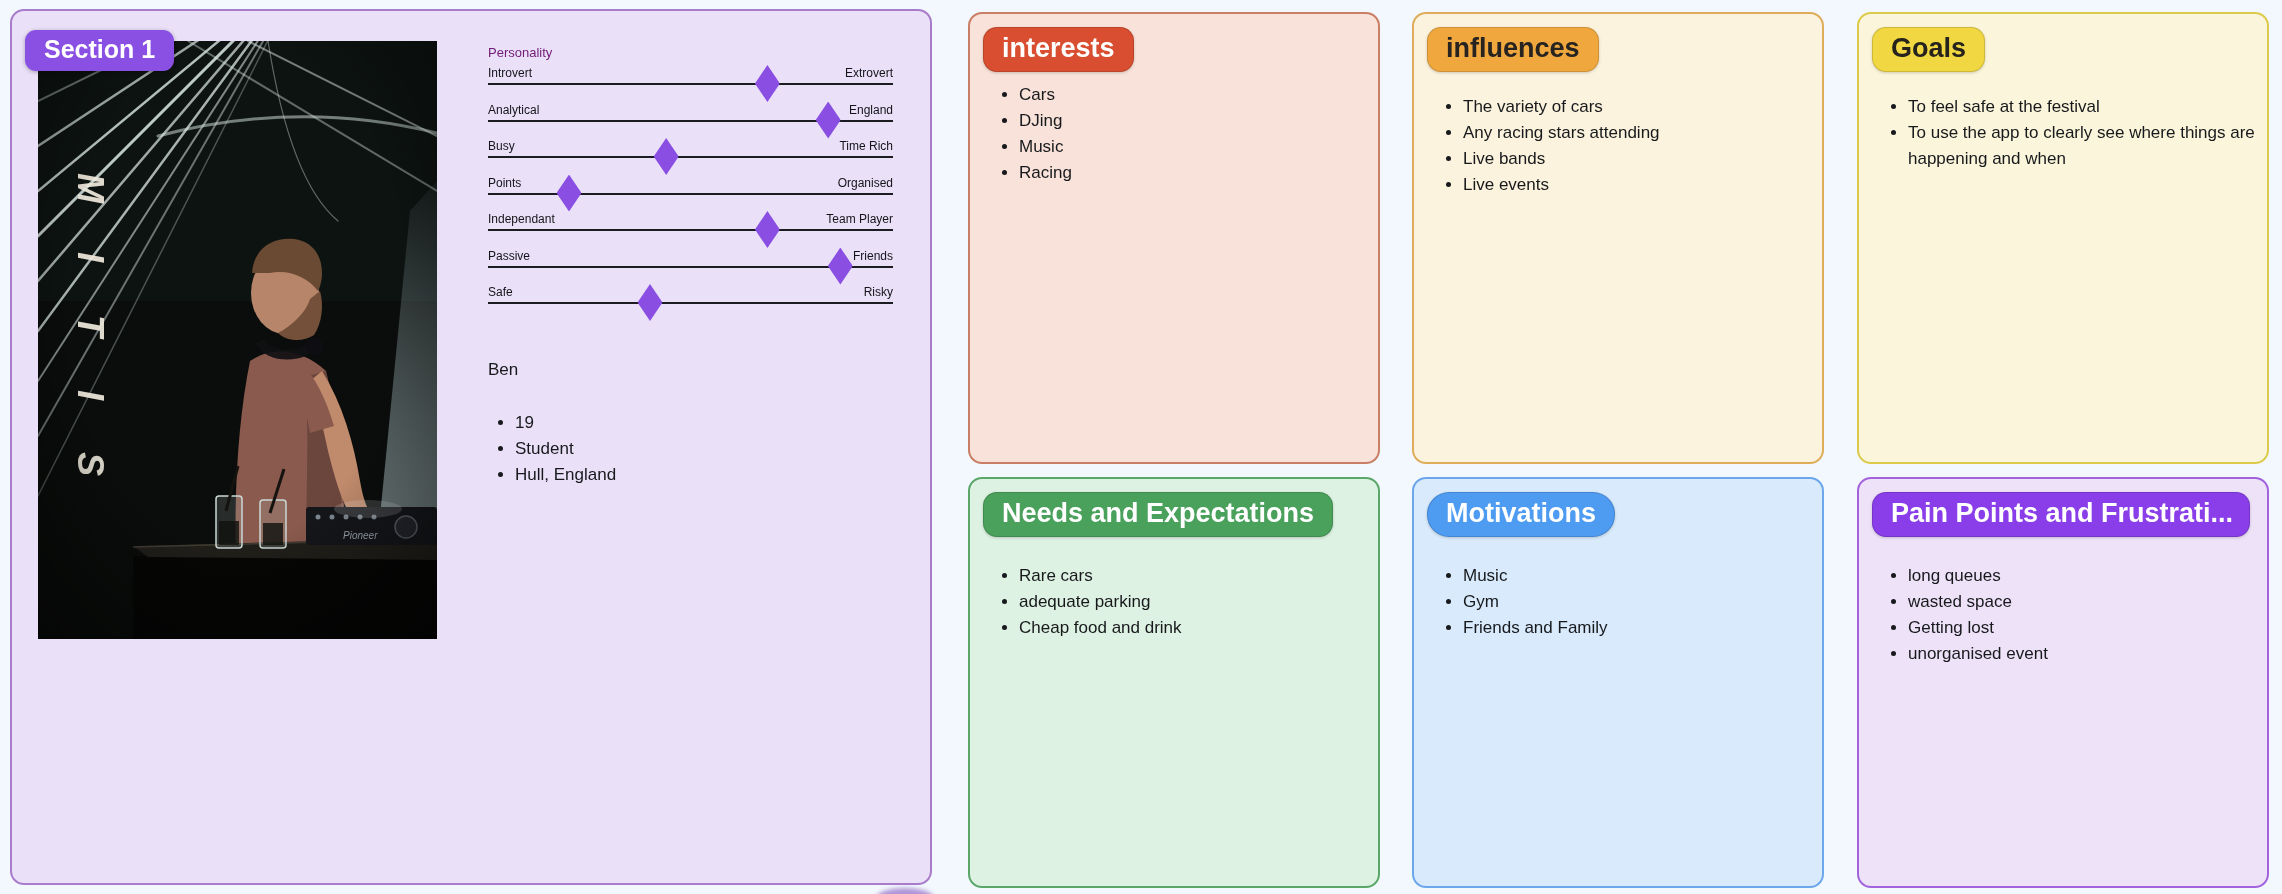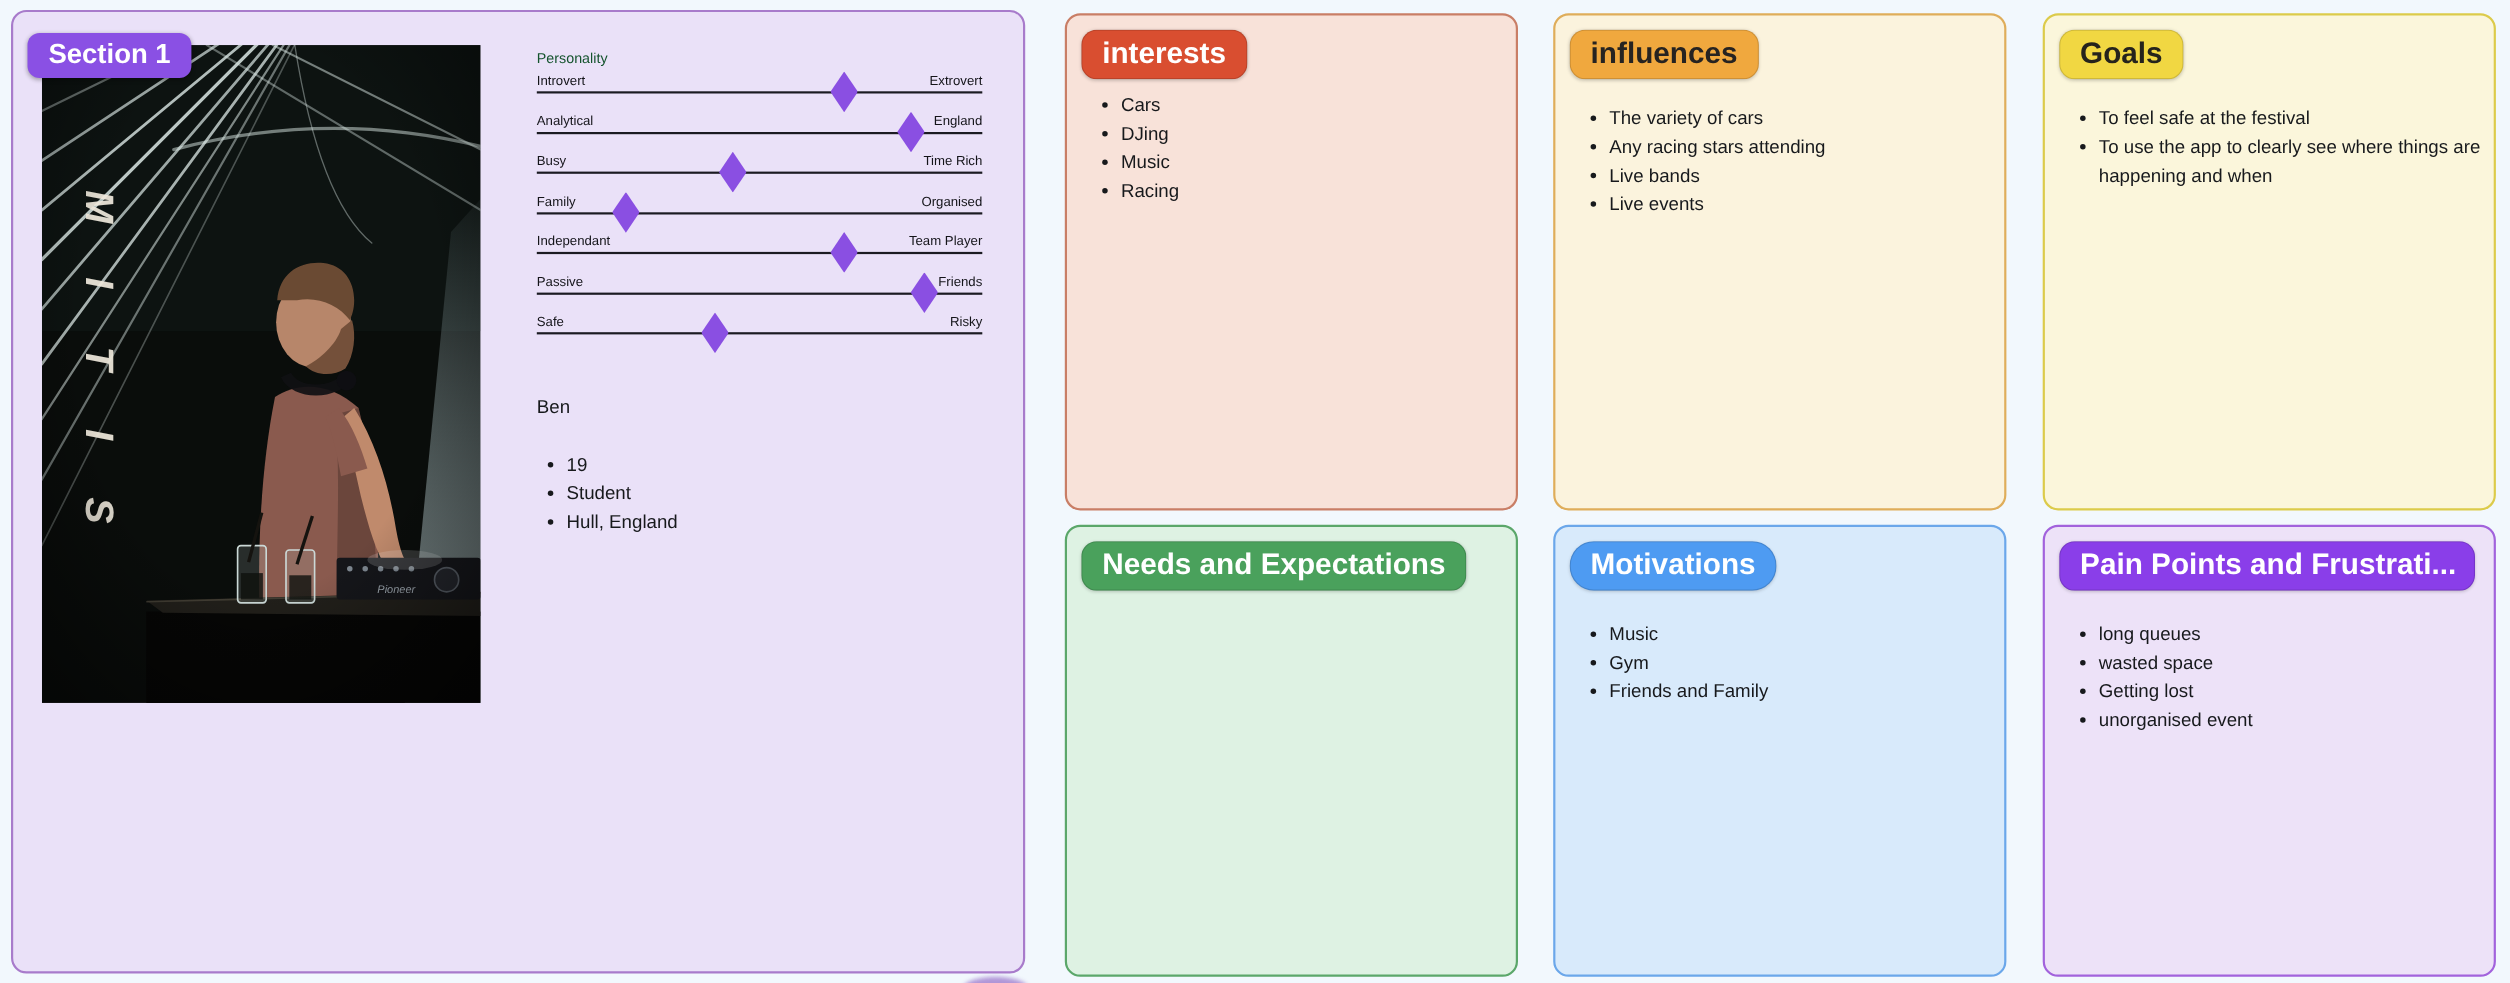--- a/index.html
+++ b/index.html
@@ -8,21 +8,21 @@
   
   .card-section1{position:absolute;left:10px;top:9px;width:922px;height:876px;
     background:#EAE1F8;border:2px solid #A87BCB;border-radius:14px;box-sizing:border-box;}
   .badge-section{position:absolute;left:13px;top:19px;z-index:3;background:#8A50E4;color:#fff;
     font-weight:bold;font-size:25px;padding:5px 19px 7px;border-radius:11px;
     box-shadow:0 1px 4px rgba(0,0,0,.3);}
   .photo{position:absolute;left:26px;top:30px;width:399px;height:598px;overflow:hidden;}
   .photo svg{display:block;}
 
   .right-col{position:absolute;left:476px;top:34px;width:405px;}
-  .personality-title{font-size:13px;color:#14532d;}
+  .personality-title{font-size:13px;color:#701a75;}
   .sliders{margin-top:0;}
   .slider-row{position:relative;height:34.5px;border-bottom:2px solid #1B1B22;}
   .slider-row:first-of-type{height:23px;}
   .slider-label{position:absolute;bottom:3px;font-size:12px;color:#141419;}
   .slider-label.left{left:0;margin-top:40px;}
   .slider-label.right{right:0;}
   .slider-marker{position:absolute;bottom:-19px;width:25px;height:37px;transform:translateX(-50%);
     clip-path:polygon(50% 0,100% 50%,50% 100%,0 50%);background:#8A4FE2;z-index:2;}
   .profile-name{margin-top:56px;font-size:17px;color:#17191C;}
   .profile-list{margin:30px 0 0;padding-left:27px;font-size:17px;color:#17191C;}
@@ -161,21 +161,21 @@
             <span class="slider-marker" style="left: 84%; background: rgb(138, 79, 226);"></span>
           </div>
 
           <div class="slider-row">
             <span class="slider-label left">Busy</span>
             <span class="slider-label right">Time Rich</span>
             <span class="slider-marker" style="left: 44%; background: rgb(138, 79, 226);"></span>
           </div>
 
           <div class="slider-row">
-            <span class="slider-label left">Family</span>
+            <span class="slider-label left">Points</span>
             <span class="slider-label right">Organised</span>
             <span class="slider-marker" style="left: 20%; background: rgb(138, 79, 226);"></span>
           </div>
 
           <div class="slider-row">
             <span class="slider-label left">Independant</span>
             <span class="slider-label right">Team Player</span>
             <span class="slider-marker" style="left: 69%; background: rgb(138, 79, 226);"></span>
           </div>
 
@@ -230,20 +230,25 @@
       <div class="note-card" style="background: rgb(251, 246, 219); border-color: rgb(220, 203, 75);">
         <div class="note-badge" style="background: rgb(241, 215, 66); color: rgb(37, 35, 28);">Goals</div>
         <ul class="note-list">
           <li>To feel safe at the festival</li>
           <li>To use the app to clearly see where things are happening and when</li>
         </ul>
       </div>
 
       <div class="note-card" style="background: rgb(222, 242, 227); border-color: rgb(91, 167, 106);">
         <div class="note-badge" style="background: rgb(74, 161, 92); color: rgb(255, 255, 255);">Needs and Expectations</div>
+        <ul class="note-list">
+          <li>Rare cars</li>
+          <li>adequate parking</li>
+          <li>Cheap food and drink</li>
+        </ul>
       </div>
 
       <div class="note-card" style="background: rgb(216, 234, 251); border-color: rgb(107, 167, 234);">
         <div class="note-badge" style="background: rgb(78, 155, 242); color: rgb(255, 255, 255); border-radius: 22px;">Motivations</div>
         <ul class="note-list">
           <li>Music</li>
           <li>Gym</li>
           <li>Friends and Family</li>
         </ul>
       </div>

